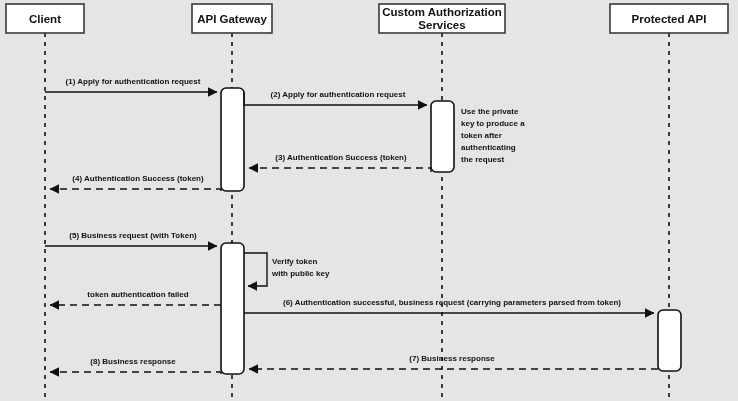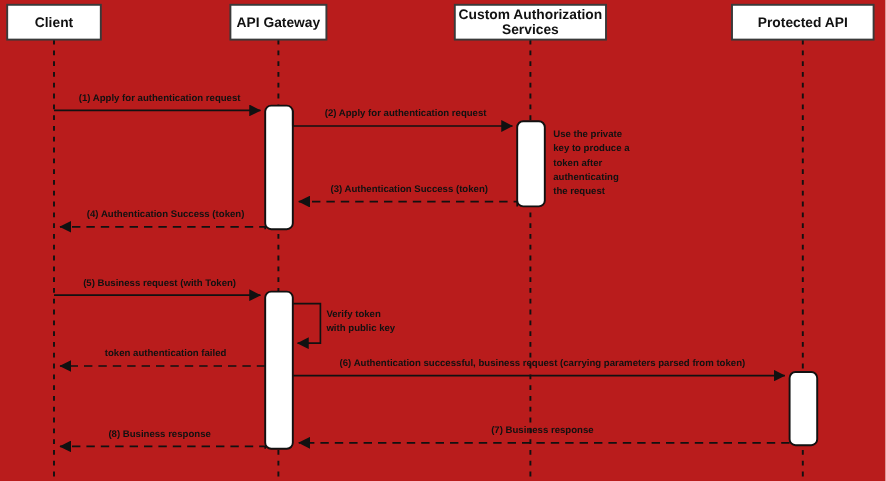--- a/index.html
+++ b/index.html
@@ -4,21 +4,21 @@
 <style>
   html, body {
     margin: 0;
     padding: 0;
     background: #ffffff;
   }
   #diagram-root {
     position: relative;
     width: 738px;
     height: 401px;
-    background: #b91c1c;
+    background: #e5e5e5;
     font-family: "Liberation Sans", sans-serif;
     overflow: hidden;
   }
   #seq-svg {
     position: absolute;
     left: 0;
     top: 0;
     width: 738px;
     height: 401px;
   }

